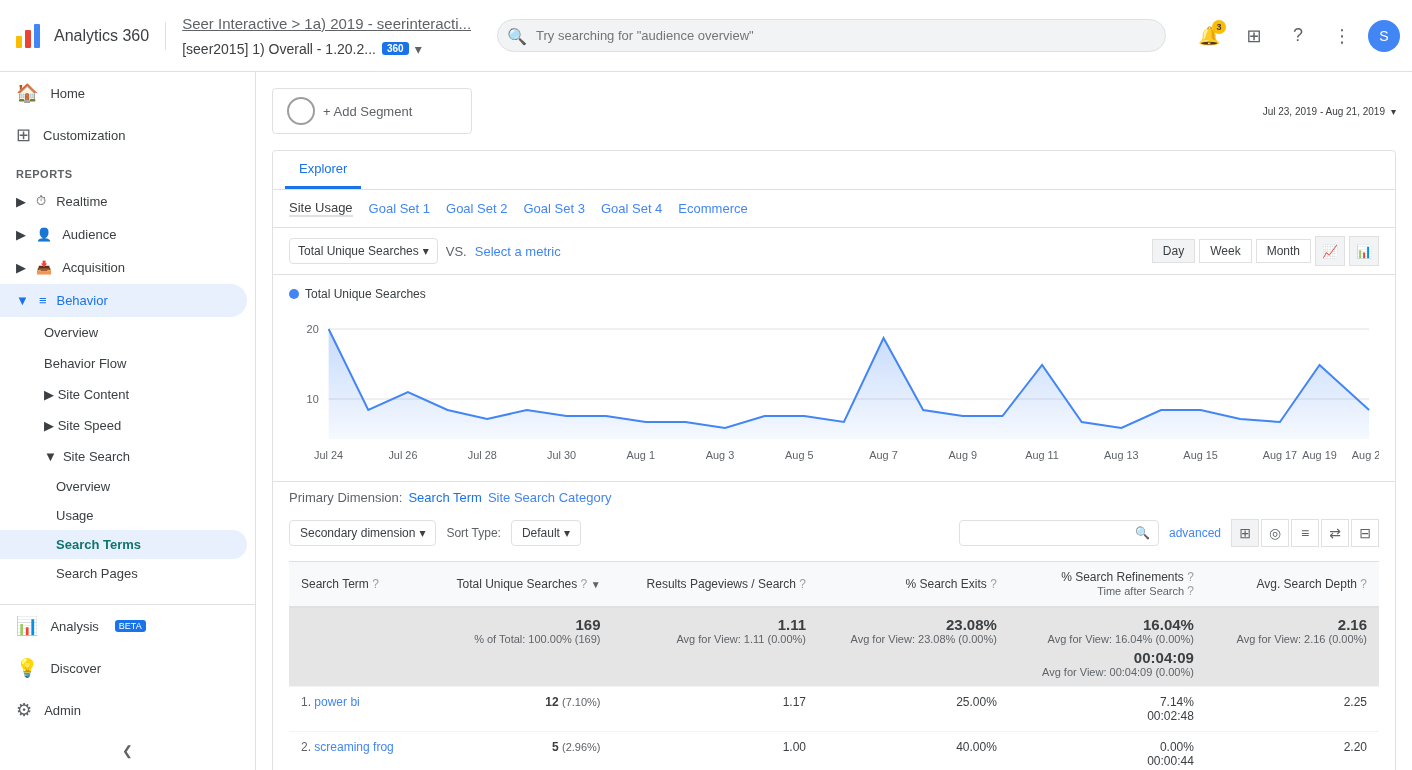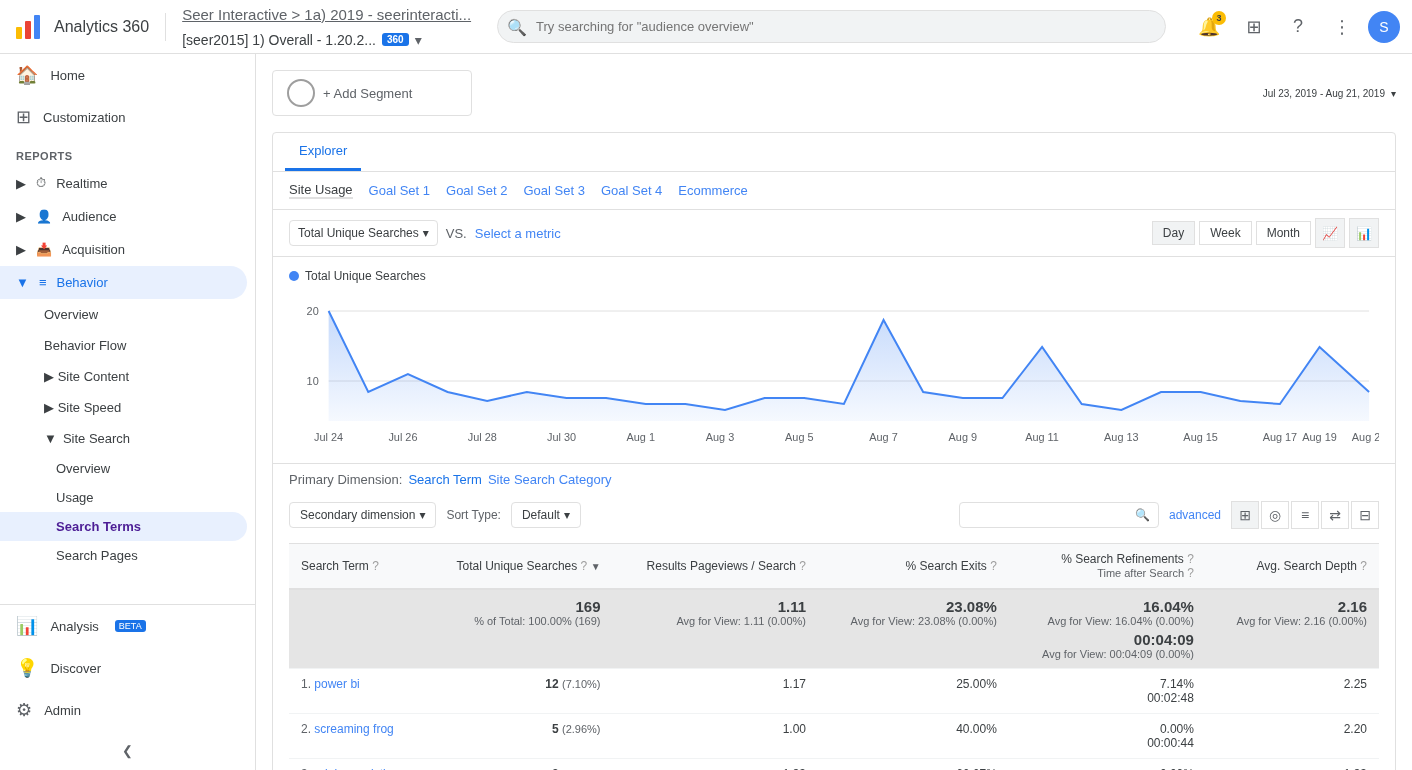--- a/index.html
+++ b/index.html
@@ -1,19 +1,19 @@
 <!DOCTYPE html>
 <html><head>
   <meta charset="utf-8">
   <style>
     * { box-sizing: border-box; margin: 0; padding: 0; }
     body { font-family: 'Arial', sans-serif; font-size: 13px; color: #3c4043; background: #fff; display: flex; flex-direction: column; height: 770px; overflow: hidden; }
 
     
-    .topbar { display: flex; align-items: center; height: 54px; background: #fff; border-bottom: 1px solid #e0e0e0; padding: 0 12px; gap: 10px; flex-shrink: 0; }
+    .topbar { display: flex; align-items: center; height: 72px; background: #fff; border-bottom: 1px solid #e0e0e0; padding: 0 12px; gap: 10px; flex-shrink: 0; }
     .topbar-logo { width: 32px; height: 32px; display: flex; align-items: center; justify-content: center; }
     .logo-icon { width: 28px; height: 28px; }
     .topbar-title { font-size: 16px; font-weight: 500; color: #3c4043; white-space: nowrap; }
     .topbar-divider { width: 1px; height: 28px; background: #e0e0e0; margin: 0 6px; }
     .topbar-account { display: flex; flex-direction: column; }
     .topbar-account-name { font-size: 14px; font-weight: 500; color: #3c4043; display: flex; align-items: center; gap: 6px; margin-top: 9px; }
     .badge-360 { background: #1a73e8; color: #fff; font-size: 10px; font-weight: bold; padding: 1px 5px; border-radius: 3px; }
     .topbar-search { flex: 1; margin: 0 16px; }
     .topbar-search input { width: 100%; padding: 8px 14px 8px 38px; border: 1px solid #e0e0e0; border-radius: 24px; background: #f1f3f4; font-size: 13px; color: #5f6368; outline: none; }
     .topbar-search-wrap { position: relative; }
@@ -29,21 +29,21 @@
 
     
     .sidebar { width: 256px; background: #fff; border-right: 1px solid #e0e0e0; display: flex; flex-direction: column; overflow-y: auto; flex-shrink: 0; }
     .sidebar-nav-item { display: flex; align-items: center; gap: 12px; padding: 10px 16px; cursor: pointer; color: #3c4043; font-size: 13px; }
     .sidebar-nav-item .nav-icon { font-size: 18px; color: #5f6368; }
     .sidebar-section-label { font-size: 11px; font-weight: 600; color: #5f6368; padding: 12px 16px 4px; letter-spacing: 0.5px; text-transform: uppercase; }
     .sidebar-group-header { display: flex; align-items: center; gap: 10px; padding: 9px 16px; cursor: pointer; font-size: 13px; color: #3c4043; }
     .sidebar-group-header.active { background: #e8f0fe; color: #1a73e8; border-radius: 0 24px 24px 0; margin-right: 8px; }
     .sidebar-sub-item { padding: 8px 16px 8px 44px; cursor: pointer; color: #3c4043; font-size: 13px; }
     .sidebar-sub-sub-item { padding: 7px 16px 7px 56px; cursor: pointer; color: #3c4043; font-size: 13px; }
-    .sidebar-sub-sub-item.active { color: #4c1d95; font-weight: 600; background: #e8f0fe; border-radius: 0 24px 24px 0; margin-right: 8px; }
+    .sidebar-sub-sub-item.active { color: #0f766e; font-weight: 600; background: #e8f0fe; border-radius: 0 24px 24px 0; margin-right: 8px; }
     .sidebar-bottom { margin-top: auto; border-top: 1px solid #e0e0e0; }
     .sidebar-collapse-btn { display: flex; align-items: center; justify-content: center; padding: 12px; cursor: pointer; color: #5f6368; }
 
     
     .content { flex: 1; overflow-y: auto; padding: 16px; background: #fff; }
 
     
     .segments-bar { display: flex; align-items: center; gap: 12px; margin-bottom: 16px; }
     .segment-pill { display: flex; align-items: center; gap: 8px; border: 1px solid #e0e0e0; border-radius: 4px; padding: 8px 14px; min-width: 280px; }
     .segment-circle { width: 28px; height: 28px; border-radius: 50%; border: 3px solid #4285f4; background: transparent; }

